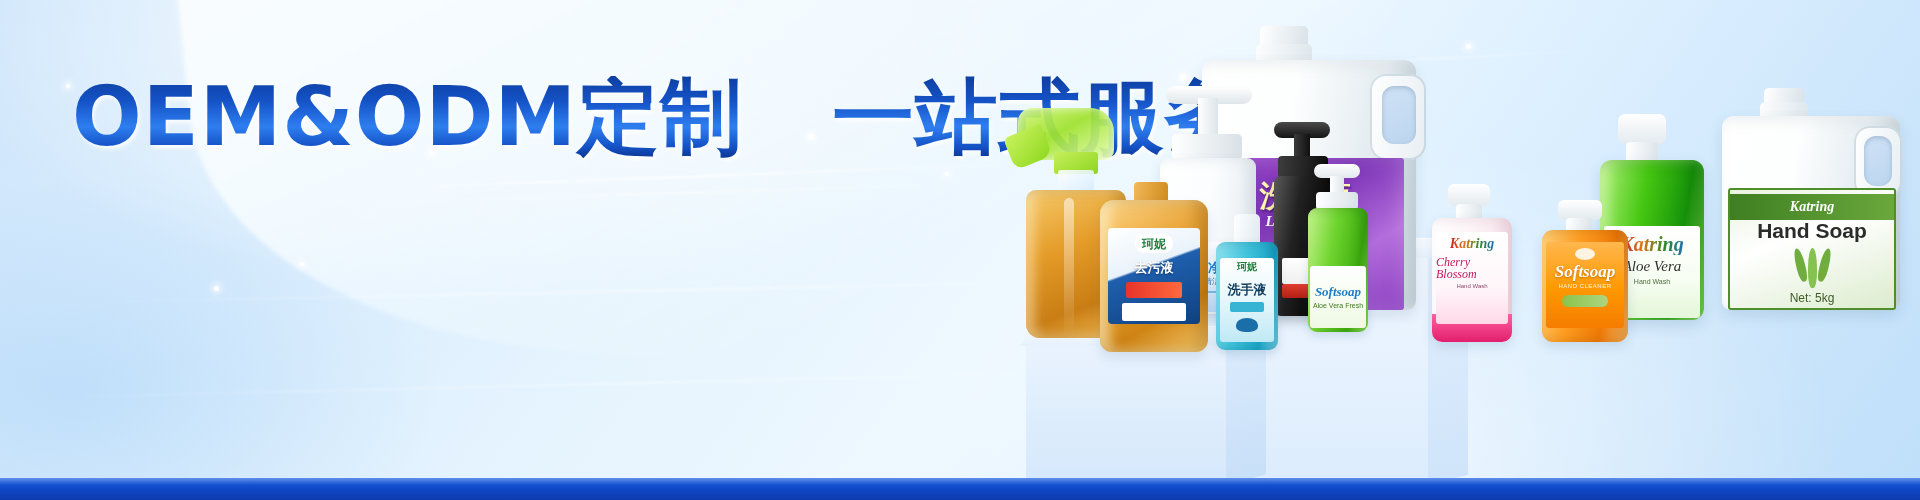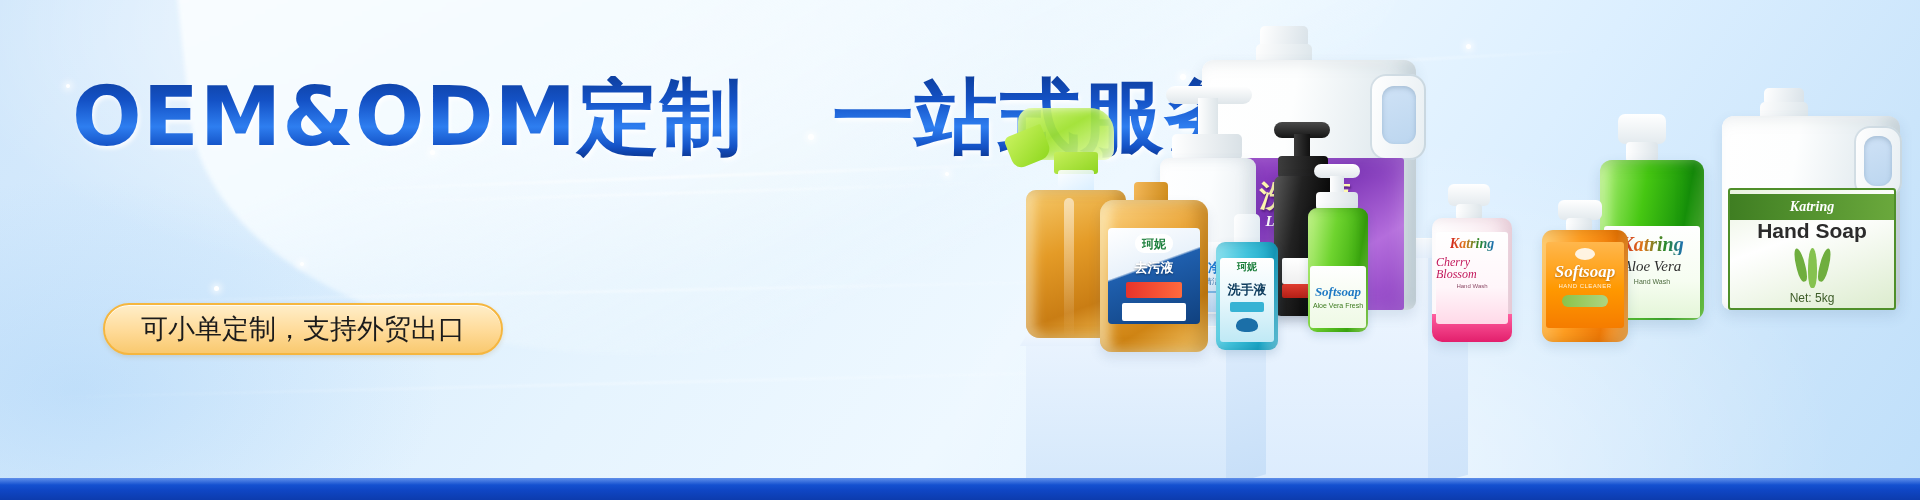--- a/index.html
+++ b/index.html
@@ -136,23 +136,20 @@
   <div class="sparkle" style="left:1860px;top:236px;width:4px;height:4px"></div>
   <div class="sparkle" style="left:66px;top:84px;width:4px;height:4px"></div>
 
   <div class="headline">
     <span>OEM&amp;ODM定制</span>
     <span class="gap"></span>
     <span>一站式服务</span>
   </div>
 
 
-  <div class="badge">
-    <span>可小单定制，支持外贸出口</span>
-  </div>
 
   <div class="scene">
 
     <div class="pedestal ped-b-side"></div>
     <div class="pedestal ped-b-face"></div>
     <div class="pedestal ped-b-top ped-top"></div>
     <div class="pedestal ped-a-side"></div>
     <div class="pedestal ped-a-face"></div>
     <div class="pedestal ped-a-top ped-top"></div>
 

